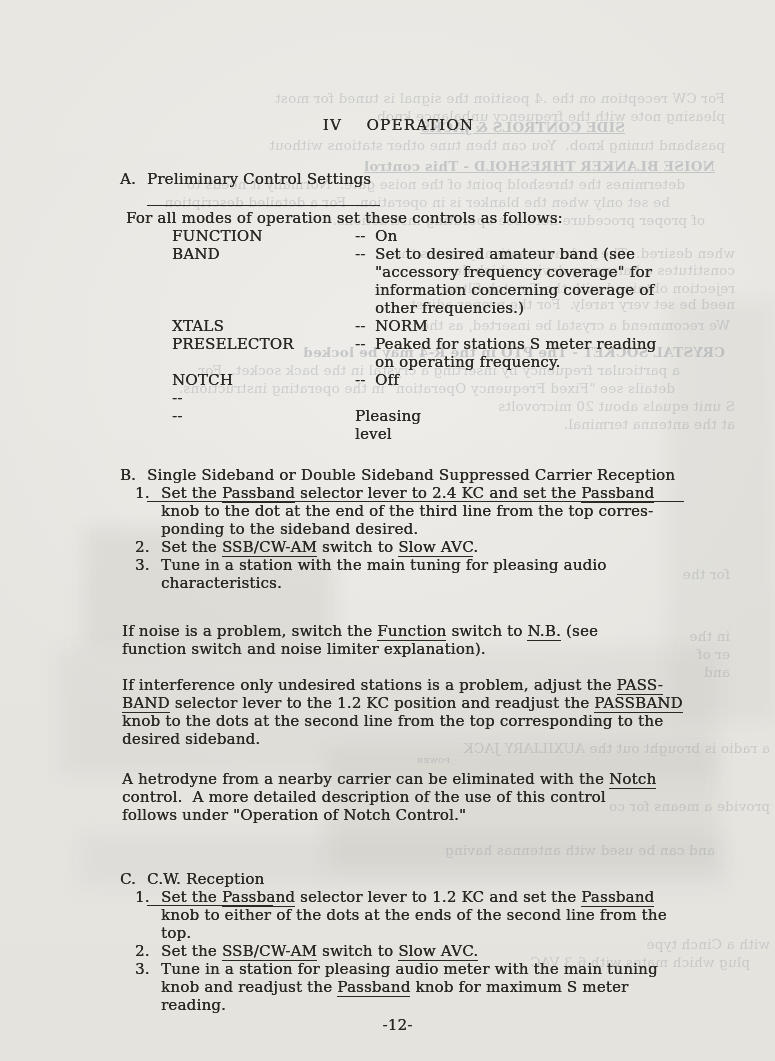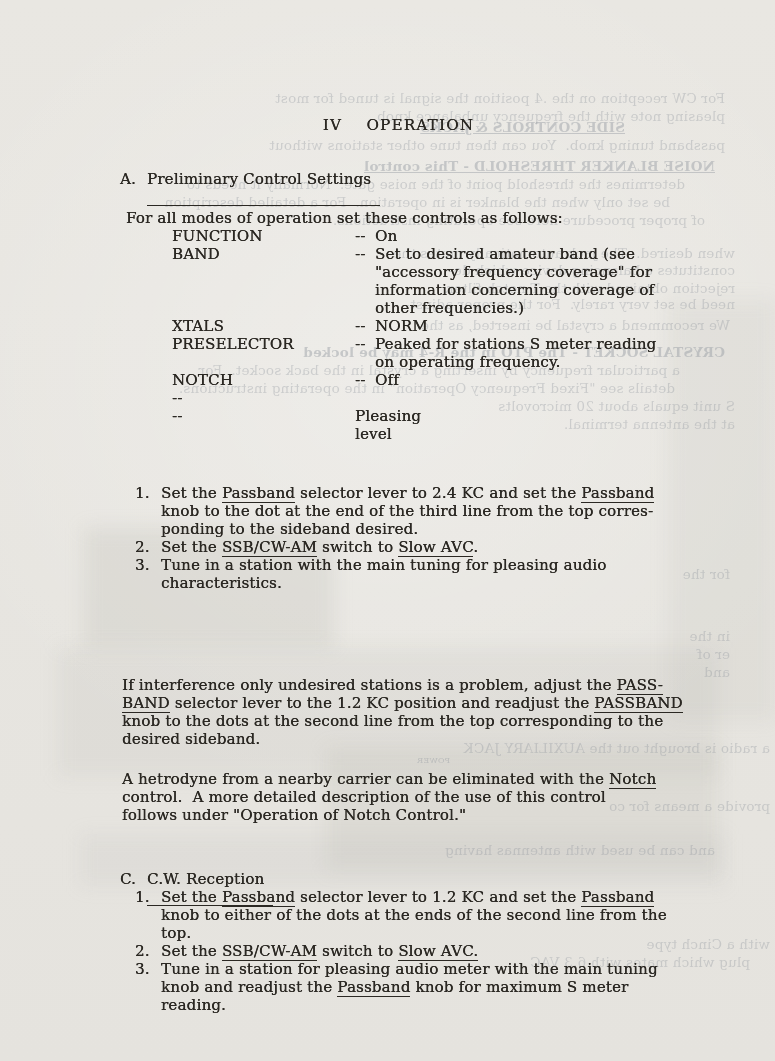--- a/index.html
+++ b/index.html
@@ -140,39 +140,44 @@
     </div>
     <div class="crow">
       <span class="cdash">--</span>
     </div>
     <div class="crow">
       <span class="cdash">--</span>
       <span class="cval">Pleasing level</span>
     </div>
   </div>
 
+  <div class="sec-head inkline" style="top:448px;left:100px">
+    <span class="sec-label">B.</span><span class="sec-title">Single Sideband or Double Sideband Suppressed Carrier Reception</span>
+  </div>
 
   <div class="blist inkline" style="top:484px;left:135px;width:580px">
     <div class="li">
       <span class="num">1.</span>
       <span class="txt"><span>Set the </span><span class="u">Passband</span><span> selector lever to 2.4 KC and set the </span><span class="u">Passband</span><span>
 knob to the dot at the end of the third line from the top corres-
 ponding to the sideband desired.</span></span>
     </div>
     <div class="li">
       <span class="num">2.</span>
       <span class="txt"><span>Set the </span><span class="u">SSB/CW-AM</span><span> switch to </span><span class="u">Slow AVC</span><span>.</span></span>
     </div>
     <div class="li">
       <span class="num">3.</span>
       <span class="txt"><span>Tune in a station with the main tuning for pleasing audio
 characteristics.</span></span>
     </div>
   </div>
 
+  <p class="para inkline" style="top:622px;left:122px"><span>If noise is a problem, switch the </span><span class="u">Function</span><span> switch to </span><span class="u">N.B.</span><span> (see
+function switch and noise limiter explanation).</span></p>
   <p class="para inkline" style="top:676px;left:122px"><span>If interference only undesired stations is a problem, adjust the </span><span class="u">PASS-</span><span>
 </span><span class="u">BAND</span><span> selector lever to the 1.2 KC position and readjust the </span><span class="u">PASSBAND</span><span>
 knob to the dots at the second line from the top corresponding to the
 desired sideband.</span></p>
   <p class="para inkline" style="top:770px;left:122px"><span>A hetrodyne from a nearby carrier can be eliminated with the </span><span class="u">Notch</span><span>
 control.  A more detailed description of the use of this control
 follows under "Operation of Notch Control."</span></p>
 
   <div class="sec-head inkline" style="top:852px;left:100px">
     <span class="sec-label">C.</span><span class="sec-title">C.W. Reception</span>
@@ -190,14 +195,15 @@
       <span class="txt"><span>Set the </span><span class="u">SSB/CW-AM</span><span> switch to </span><span class="u">Slow AVC.</span></span>
     </div>
     <div class="li">
       <span class="num">3.</span>
       <span class="txt"><span>Tune in a station for pleasing audio meter with the main tuning
 knob and readjust the </span><span class="u">Passband</span><span> knob for maximum S meter
 reading.</span></span>
     </div>
   </div>
 
+  <div class="pagenum inkline">-12-</div>
 
 </div>
 
 </body></html>

